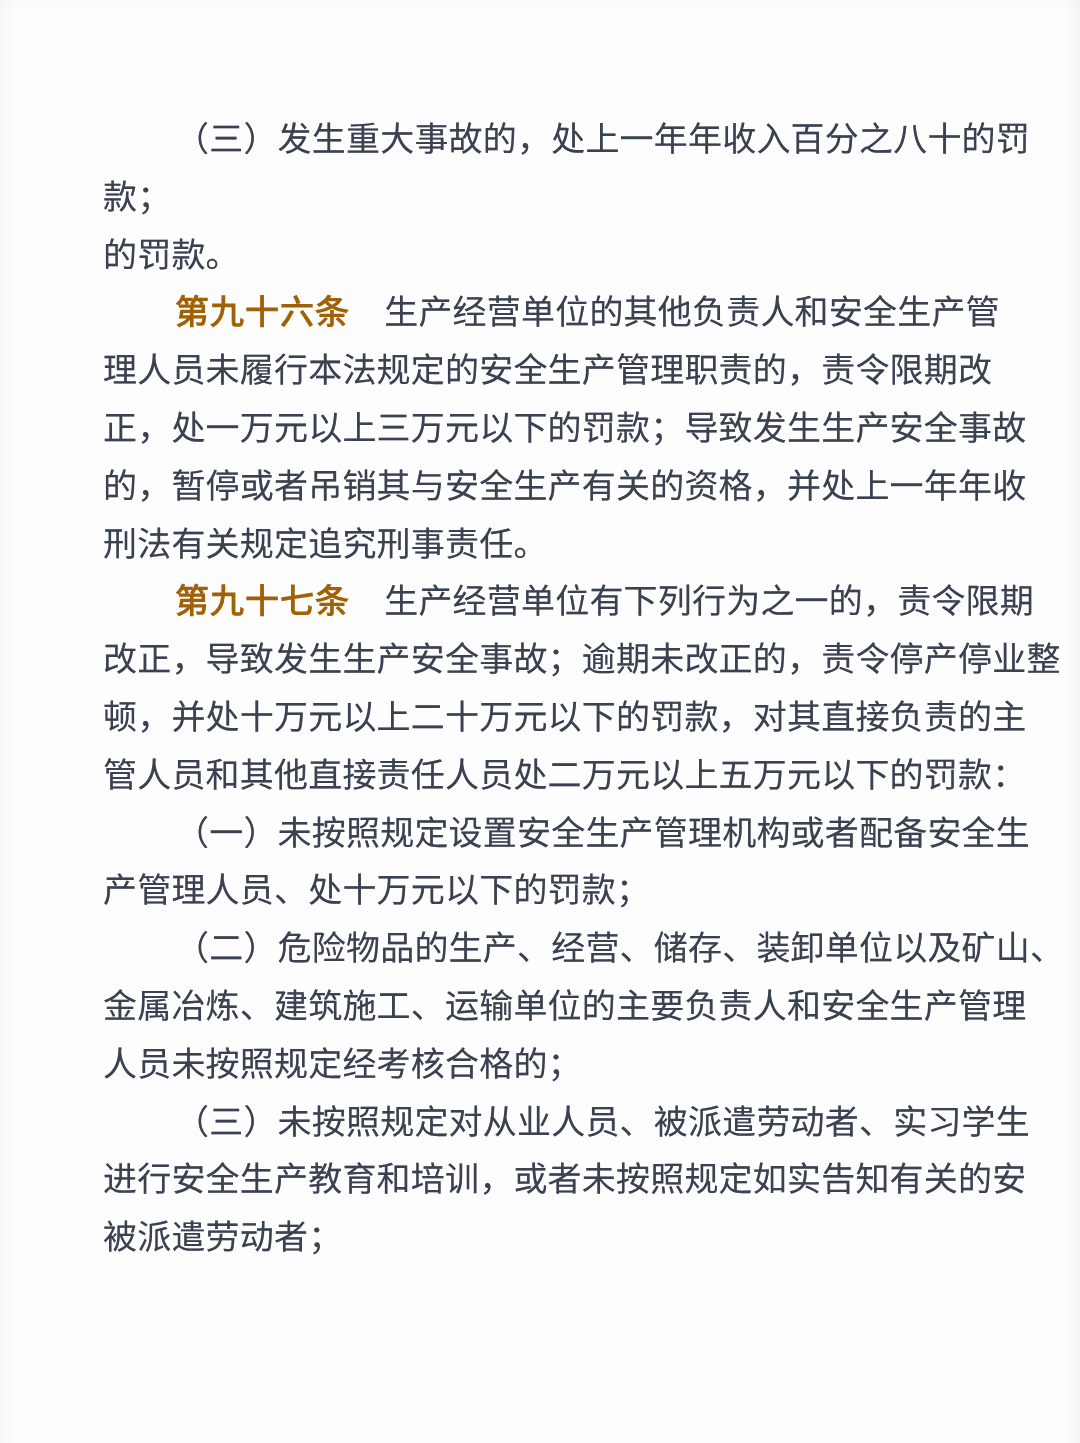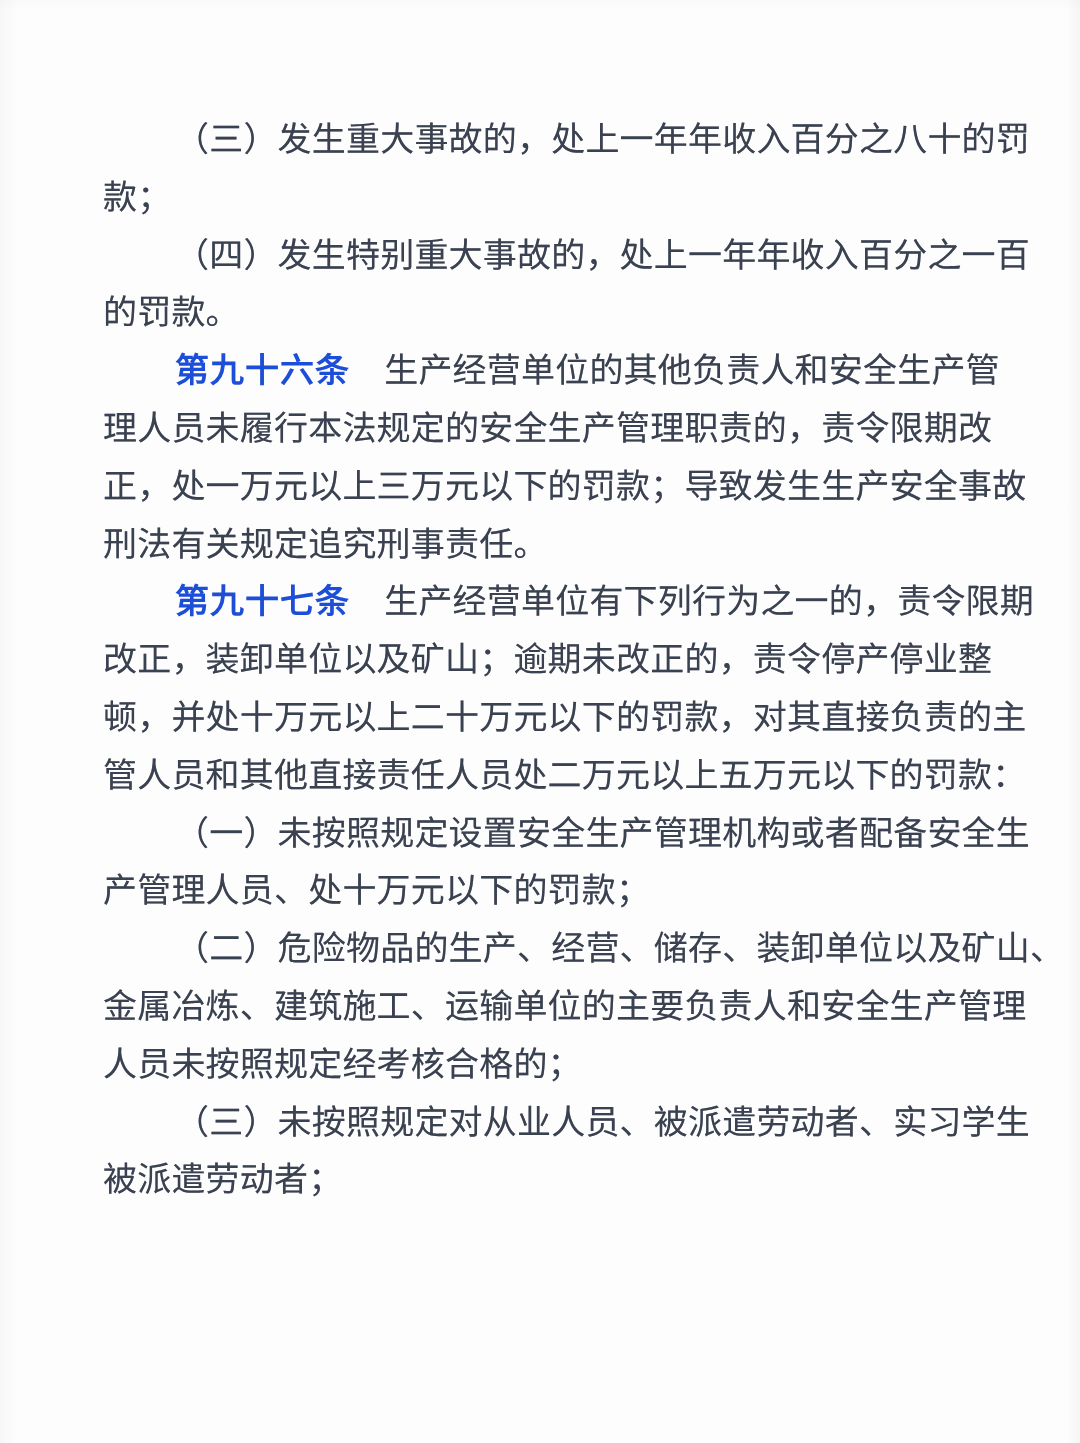--- a/index.html
+++ b/index.html
@@ -40,44 +40,45 @@
     color: #3a4150;
     white-space: nowrap;
     letter-spacing: 0.2px;
     text-shadow: 0 0 0.6px rgba(58,65,80,0.45); 
   }
   .line.indent {
     padding-left: 72px;
   }
   .seg.bold {
     font-weight: 700;
-    color: #1d4ed8;
+    color: #a16207;
     font-family: "Liberation Sans", "DejaVu Sans", sans-serif;
     letter-spacing: 1px;
     text-shadow: none;
   }
 </style>
 </head>
 <body>
 
 <div class="page">
   <div class="doc">
       <div class="line indent"><span class="seg">（三）发生重大事故的，处上一年年收入百分之八十的罚</span></div>
       <div class="line"><span class="seg">款；</span></div>
-      <div class="line indent"><span class="seg">（四）发生特别重大事故的，处上一年年收入百分之一百</span></div>
       <div class="line"><span class="seg">的罚款。</span></div>
       <div class="line indent"><span class="seg bold">第九十六条</span><span class="seg">　生产经营单位的其他负责人和安全生产管</span></div>
       <div class="line"><span class="seg">理人员未履行本法规定的安全生产管理职责的，责令限期改</span></div>
       <div class="line"><span class="seg">正，处一万元以上三万元以下的罚款；导致发生生产安全事故</span></div>
+      <div class="line"><span class="seg">的，暂停或者吊销其与安全生产有关的资格，并处上一年年收</span></div>
       <div class="line"><span class="seg">刑法有关规定追究刑事责任。</span></div>
       <div class="line indent"><span class="seg bold">第九十七条</span><span class="seg">　生产经营单位有下列行为之一的，责令限期</span></div>
-      <div class="line"><span class="seg">改正，装卸单位以及矿山；逾期未改正的，责令停产停业整</span></div>
+      <div class="line"><span class="seg">改正，导致发生生产安全事故；逾期未改正的，责令停产停业整</span></div>
       <div class="line"><span class="seg">顿，并处十万元以上二十万元以下的罚款，对其直接负责的主</span></div>
       <div class="line"><span class="seg">管人员和其他直接责任人员处二万元以上五万元以下的罚款：</span></div>
       <div class="line indent"><span class="seg">（一）未按照规定设置安全生产管理机构或者配备安全生</span></div>
       <div class="line"><span class="seg">产管理人员、处十万元以下的罚款；</span></div>
       <div class="line indent"><span class="seg">（二）危险物品的生产、经营、储存、装卸单位以及矿山、</span></div>
       <div class="line"><span class="seg">金属冶炼、建筑施工、运输单位的主要负责人和安全生产管理</span></div>
       <div class="line"><span class="seg">人员未按照规定经考核合格的；</span></div>
       <div class="line indent"><span class="seg">（三）未按照规定对从业人员、被派遣劳动者、实习学生</span></div>
+      <div class="line"><span class="seg">进行安全生产教育和培训，或者未按照规定如实告知有关的安</span></div>
       <div class="line"><span class="seg">被派遣劳动者；</span></div>
     </div>
 </div>
 
 </body></html>

